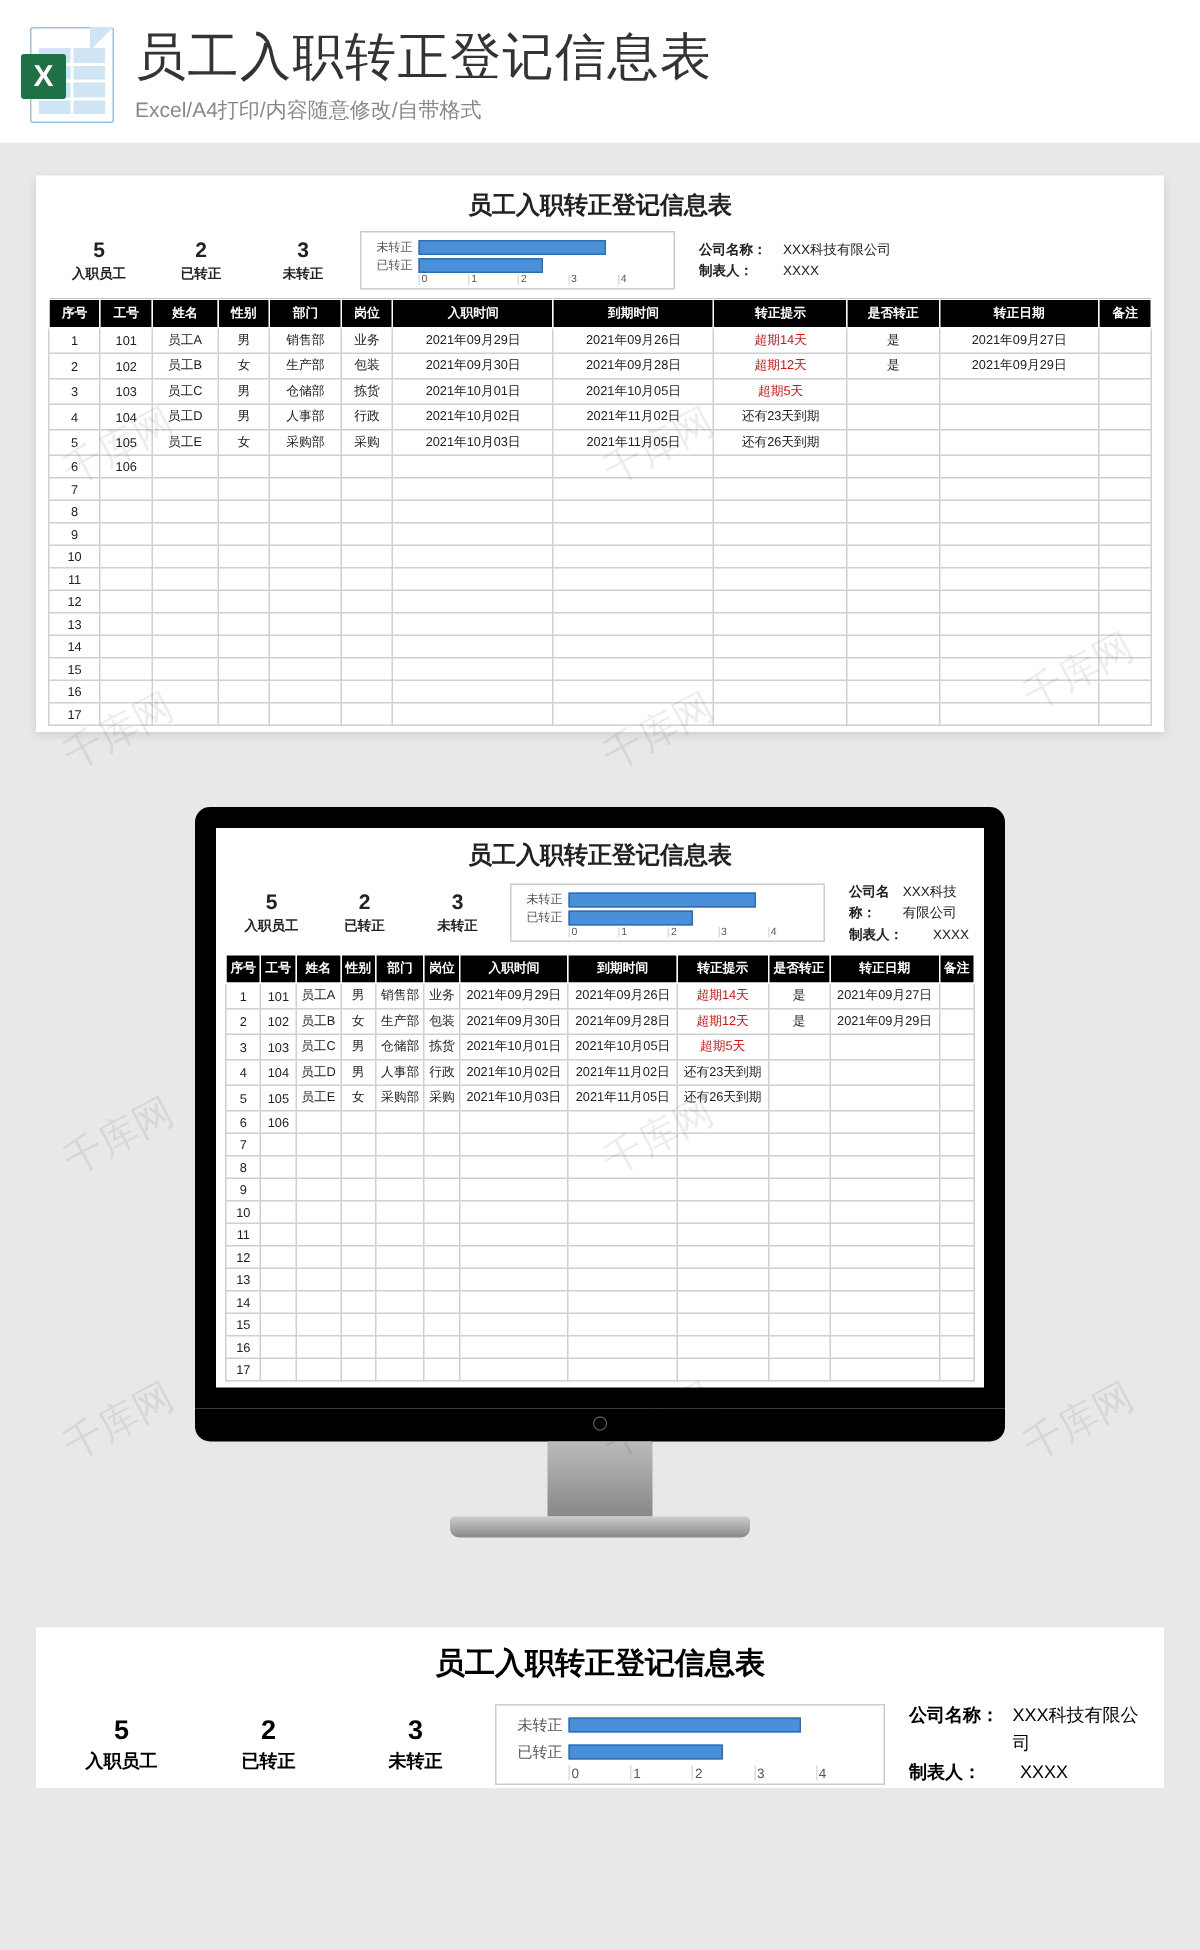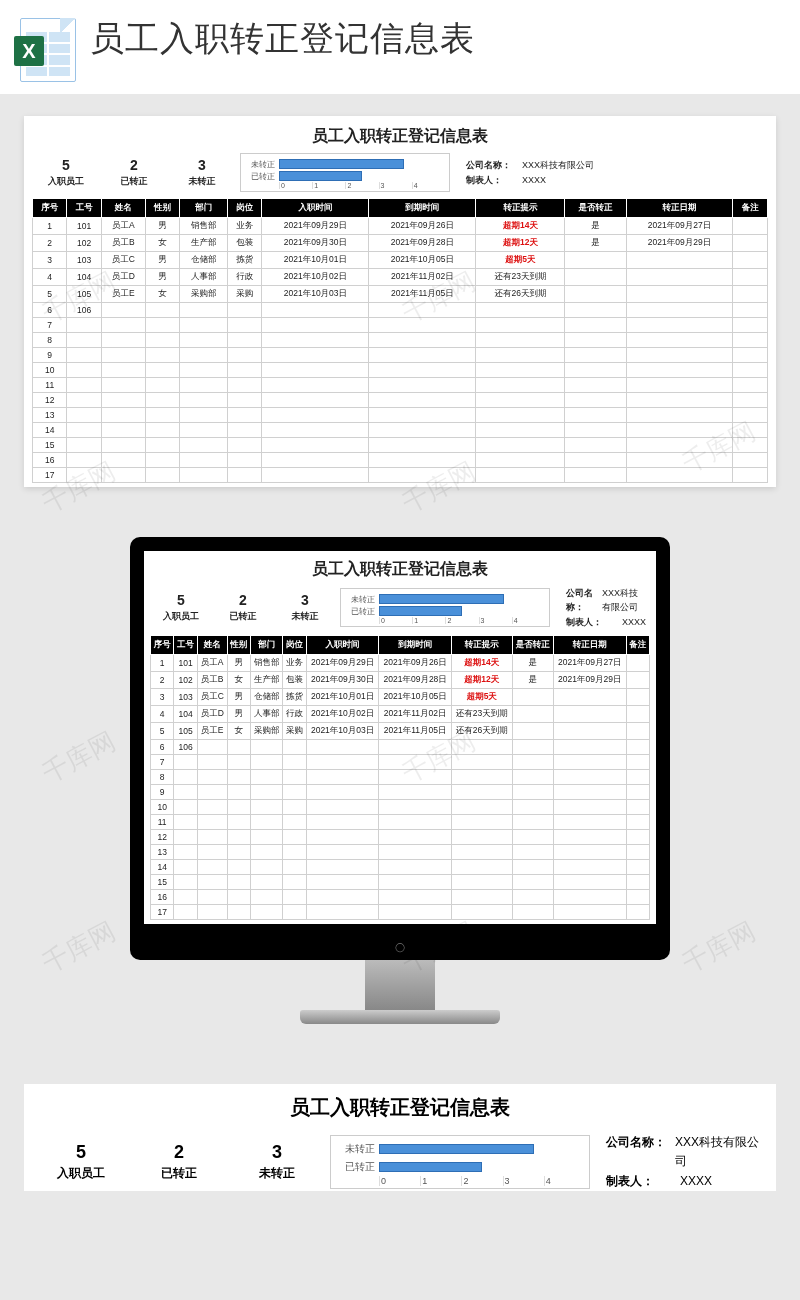--- a/index.html
+++ b/index.html
@@ -84,21 +84,21 @@
     width:100%; border-collapse:collapse; font-size:8.5px;
   }
   table.data th {
     background:#000000; color:#fff; font-weight:bold;
     border:1px solid #fff; padding:3px 2px; text-align:center;
   }
   table.data td {
     border:1px solid #d0d0d0; padding:2px 2px; text-align:center; height:14px;
     white-space:nowrap;
   }
-  .overdue { color:#d11; font-weight:bold; }
+  .overdue { color:#d11; font-weight:normal; }
 
   
   .monitor-wrap {
     display:flex; justify-content:center; margin-top:50px;
   }
   .monitor {
     width: 540px;
   }
   .screen {
     background:#000; border-radius:10px 10px 0 0; padding:14px;
@@ -154,20 +154,21 @@
         <div></div>
         <div></div>
         <div></div>
         <div></div>
         <div></div>
       </div>
     <div class="x">X</div>
   </div>
   <div class="hero-text">
     <div class="hero-title">员工入职转正登记信息表</div>
+    <div class="hero-sub">Excel/A4打印/内容随意修改/自带格式</div>
   </div>
 </div>
 
 <div class="sheet" id="sheet1">
     <div class="title">员工入职转正登记信息表</div>
     <div class="summary-row">
       <div class="stat">
       <div class="num">5</div>
       <div class="lbl">入职员工</div>
       </div>

